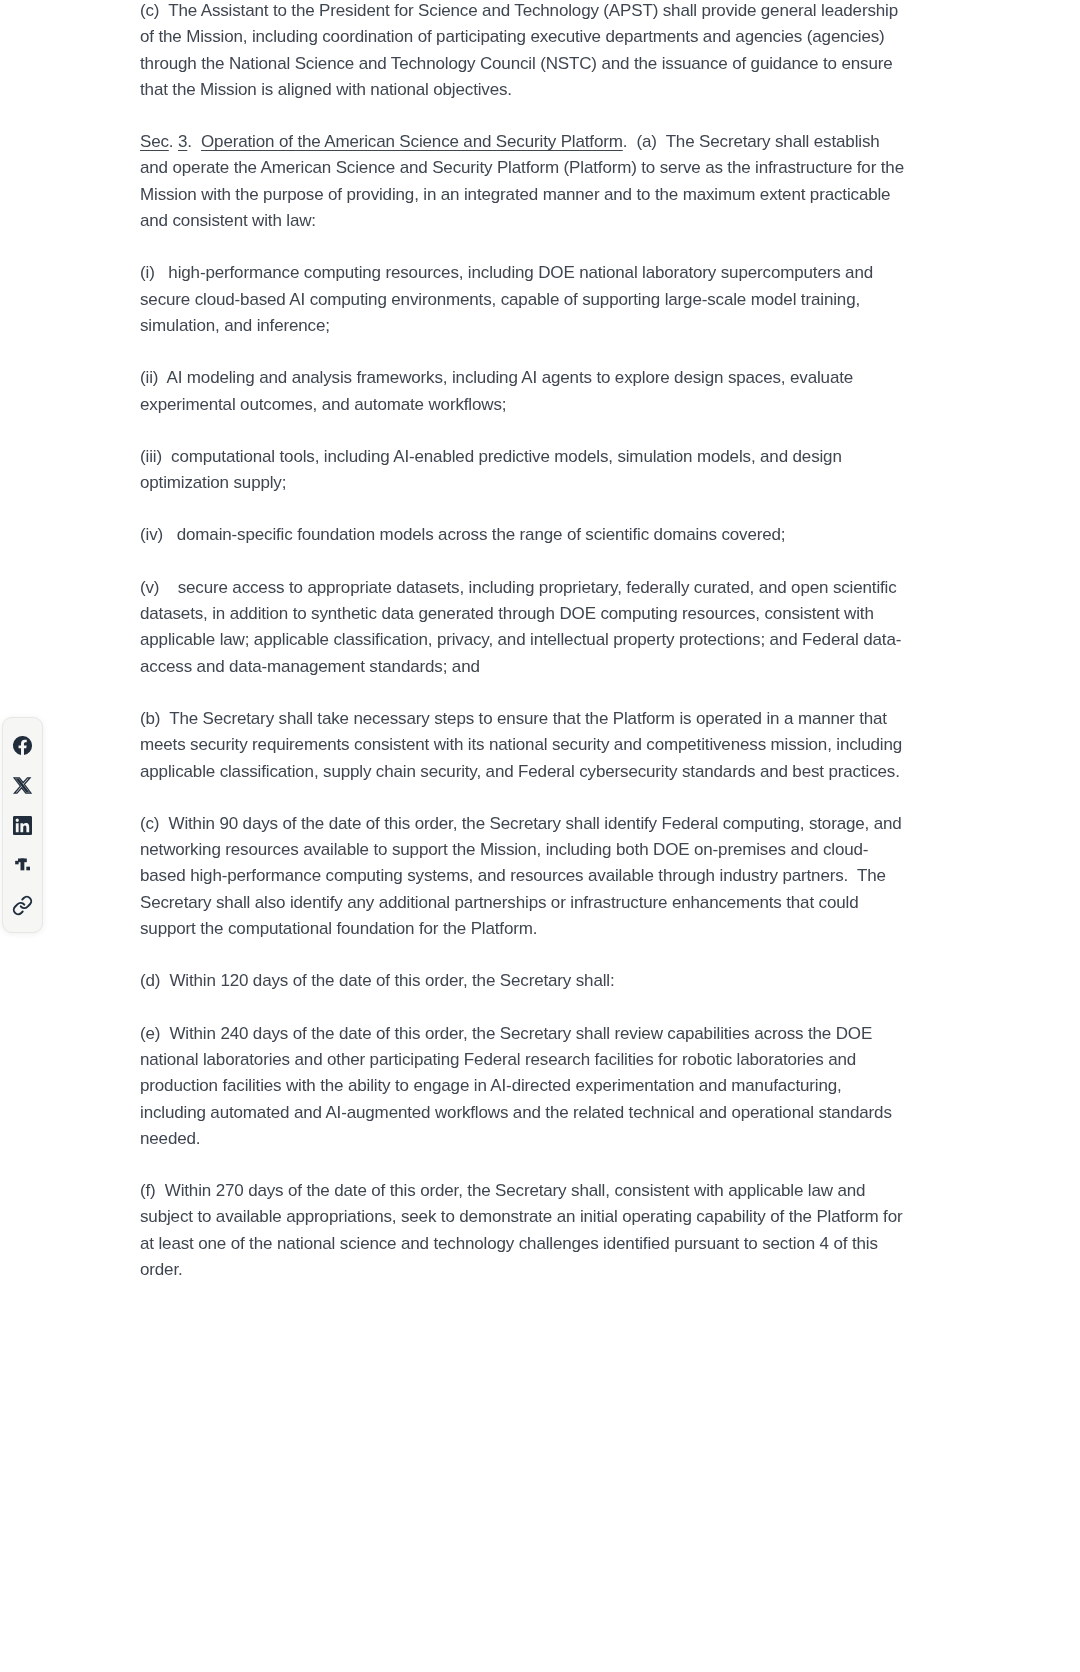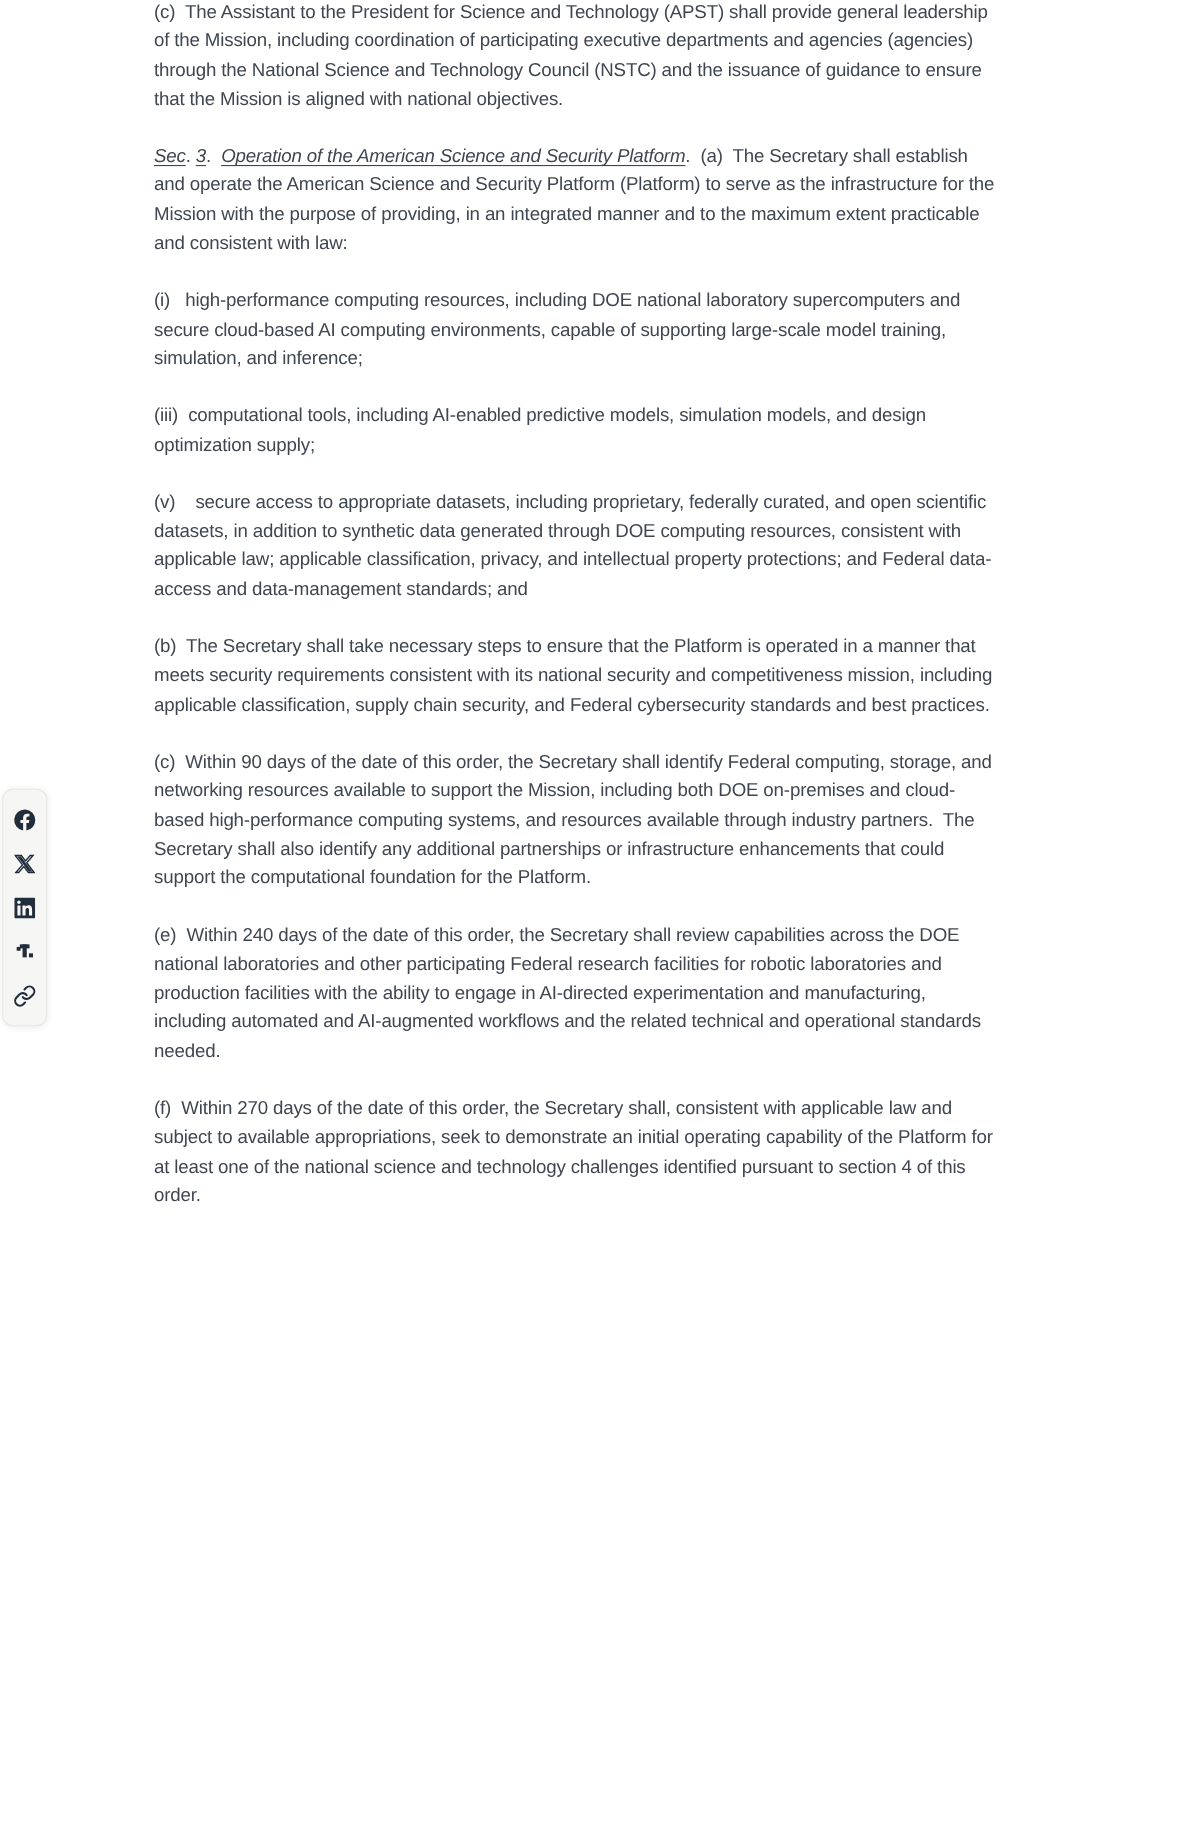--- a/index.html
+++ b/index.html
@@ -23,21 +23,20 @@
     color: #3f4650;
   }
   main.article p {
     margin: 0 0 26px 0;
     white-space: pre-wrap;
   }
   .u {
     text-decoration: underline;
     text-underline-offset: 3px;
     text-decoration-thickness: 1px;
-    font-style: italic;
   }
 
   aside.share-bar {
     position: absolute;
     left: 2px;
     top: 717px;
     width: 41px;
     box-sizing: border-box;
     padding: 15px 0;
     background: #f6f6f5;
@@ -98,19 +97,22 @@
     </svg>
   </button>
 </aside>
 
 <main class="article">
   <p>(c)  The Assistant to the President for Science and Technology (APST) shall provide general leadership of the Mission, including coordination of participating executive departments and agencies (agencies) through the National Science and Technology Council (NSTC) and the issuance of guidance to ensure that the Mission is aligned with national objectives.</p>
 
   <p><span class="u">Sec</span><span>. </span><span class="u">3</span><span>.  </span><span class="u">Operation of the American Science and Security Platform</span><span>.  (a)  The Secretary shall establish and operate the American Science and Security Platform (Platform) to serve as the infrastructure for the Mission with the purpose of providing, in an integrated manner and to the maximum extent practicable and consistent with law:</span></p>
 
   <p>(i)   high-performance computing resources, including DOE national laboratory supercomputers and secure cloud-based AI computing environments, capable of supporting large-scale model training, simulation, and inference;</p>
+  <p>(ii)  AI modeling and analysis frameworks, including AI agents to explore design spaces, evaluate experimental outcomes, and automate workflows;</p>
   <p>(iii)  computational tools, including AI-enabled predictive models, simulation models, and design optimization supply;</p>
+  <p>(iv)   domain-specific foundation models across the range of scientific domains covered;</p>
   <p>(v)    secure access to appropriate datasets, including proprietary, federally curated, and open scientific datasets, in addition to synthetic data generated through DOE computing resources, consistent with applicable law; applicable classification, privacy, and intellectual property protections; and Federal data-access and data-management standards; and</p>
   <p>(b)  The Secretary shall take necessary steps to ensure that the Platform is operated in a manner that meets security requirements consistent with its national security and competitiveness mission, including applicable classification, supply chain security, and Federal cybersecurity standards and best practices.</p>
   <p>(c)  Within 90 days of the date of this order, the Secretary shall identify Federal computing, storage, and networking resources available to support the Mission, including both DOE on-premises and cloud-based high-performance computing systems, and resources available through industry partners.  The Secretary shall also identify any additional partnerships or infrastructure enhancements that could support the computational foundation for the Platform.</p>
+  <p>(d)  Within 120 days of the date of this order, the Secretary shall:</p>
   <p>(e)  Within 240 days of the date of this order, the Secretary shall review capabilities across the DOE national laboratories and other participating Federal research facilities for robotic laboratories and production facilities with the ability to engage in AI-directed experimentation and manufacturing, including automated and AI-augmented workflows and the related technical and operational standards needed.</p>
   <p>(f)  Within 270 days of the date of this order, the Secretary shall, consistent with applicable law and subject to available appropriations, seek to demonstrate an initial operating capability of the Platform for at least one of the national science and technology challenges identified pursuant to section 4 of this order.</p>
 </main>
 
 </body></html>

